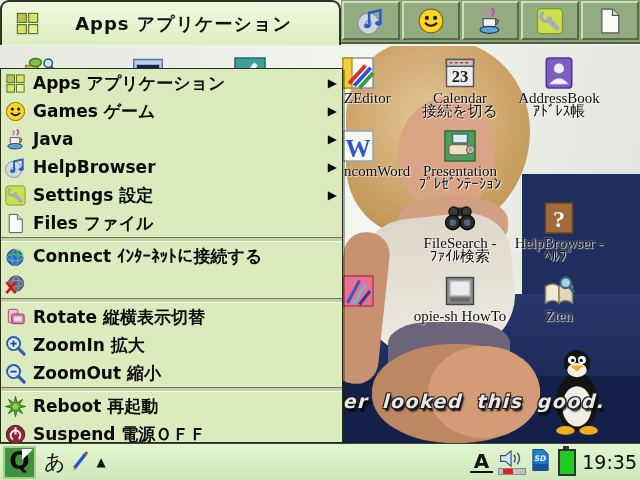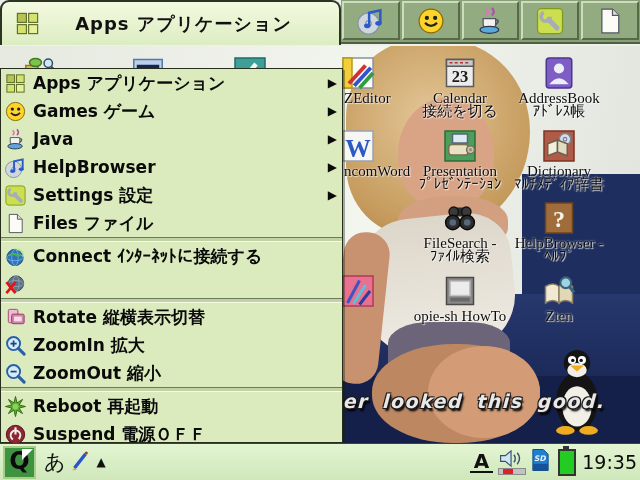--- a/index.html
+++ b/index.html
@@ -251,33 +251,20 @@
       <div class="ic36">
         <svg viewBox="0 0 24 24">
             <rect x="3.5" y="2" width="17" height="20" rx="2" fill="#7e5ec4" stroke="#4c3490"></rect>
             <circle cx="12" cy="9" r="3.4" fill="#eceef8"></circle>
             <path d="M5.5,19.5 Q12,11.5 18.5,19.5 Z" fill="#eceef8"></path>
           </svg>
       </div>
       <div class="lbl">AddressBook</div>
       <div class="lbl">ｱﾄﾞﾚｽ帳</div>
     </div>
-    <div class="cell" style="left:509px;top:82px;width:100px;">
-      <div class="ic36">
-        <svg viewBox="0 0 24 24">
-            <rect x="2" y="2" width="20" height="20" fill="#b05a48" stroke="#7c3424"></rect>
-            <circle cx="16" cy="7.5" r="3.8" fill="#d9dee8" stroke="#7a8698"></circle>
-            <circle cx="16" cy="7.5" r="1.1" fill="#fff" stroke="#7a8698"></circle>
-            <path d="M4.5,10.5 L11,8 L11,16 L4.5,18.5 Z" fill="#f2eedd" stroke="#6a6050"></path>
-            <path d="M17.5,10.5 L11,8 L11,16 L17.5,18.5 Z" fill="#e2dcc2" stroke="#6a6050"></path>
-          </svg>
-      </div>
-      <div class="lbl">Dictionary</div>
-      <div class="lbl">ﾏﾙﾁﾒﾃﾞｨｱ辞書</div>
-    </div>
     <div class="cell" style="left:509px;top:154px;width:100px;">
       <div class="ic36">
         <svg viewBox="0 0 24 24">
             <rect x="3" y="2" width="18" height="20" fill="#a06c3c" stroke="#6e4518"></rect>
             <text x="12" y="18" text-anchor="middle" font-size="16" font-weight="bold" fill="#f6f2ea">?</text>
           </svg>
       </div>
       <div class="lbl">HelpBrowser -</div>
       <div class="lbl">ﾍﾙﾌﾟ</div>
     </div>

